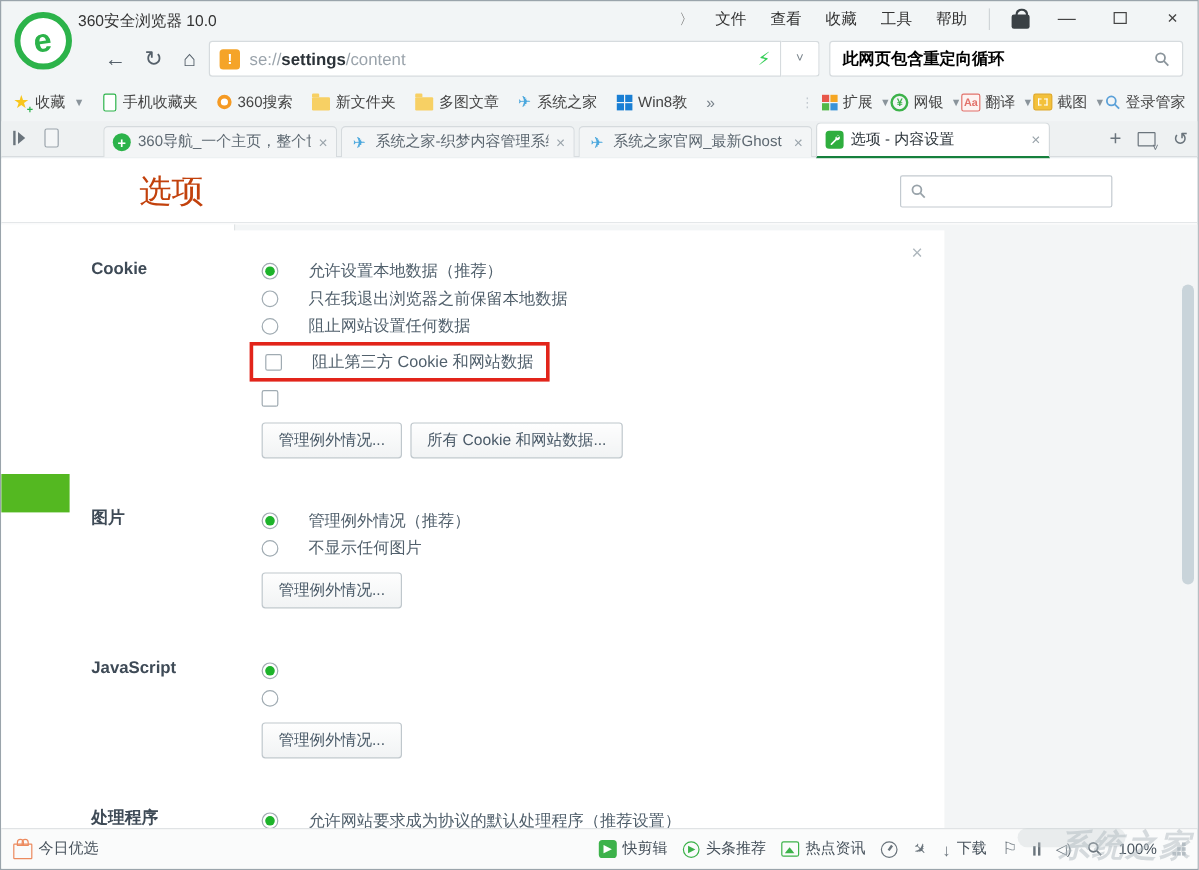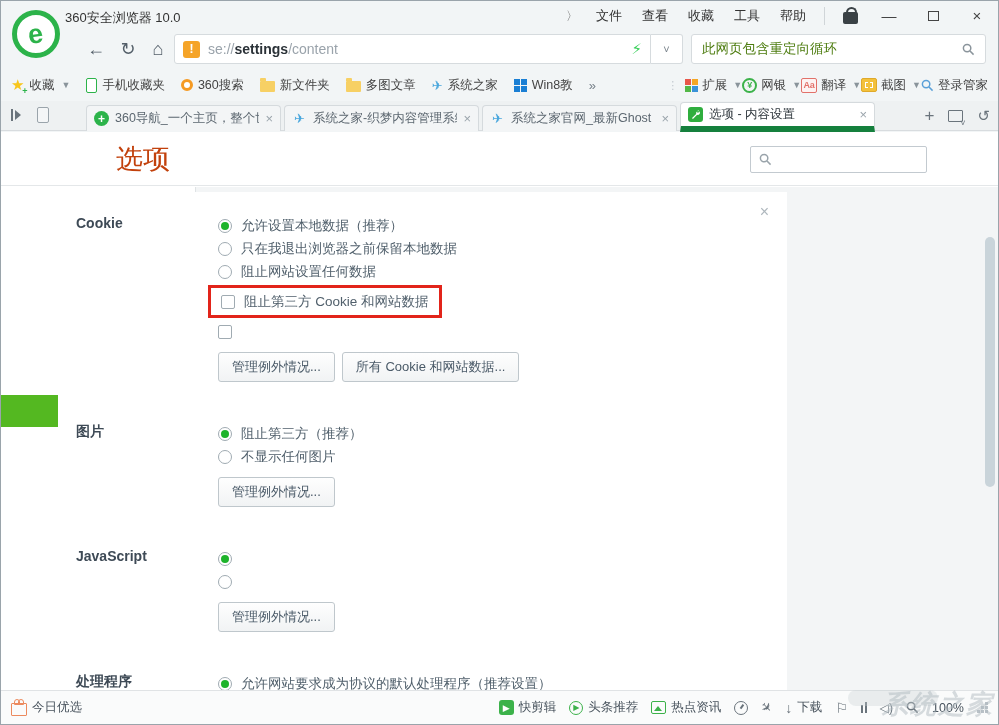--- a/index.html
+++ b/index.html
@@ -26,21 +26,21 @@
   
   .navrow{position:absolute;top:30px;left:0;right:0;height:38px;}
   .nav-ic{position:absolute;top:5px;font-size:18px;color:#55606a;width:26px;text-align:center;line-height:26px;}
   .addr{position:absolute;left:173px;top:3px;width:477px;height:30px;background:#fff;border:1px solid #d6dbde;border-radius:3px 0 0 3px;display:flex;align-items:center;padding:0 8px;}
   .shield{width:17px;height:17px;background:#f5a428;border-radius:3px;color:#fff;font-weight:bold;font-size:12px;display:flex;align-items:center;justify-content:center;margin-right:8px;}
   .url{font-size:14px;color:#9aa3ab;white-space:nowrap;}
   .url b{color:#2b3238;font-weight:bold;}
   .addr .flash{margin-left:auto;color:#35ce57;font-size:15px;}
   .addr-drop{position:absolute;left:650px;top:3px;width:32px;height:30px;background:#fff;border:1px solid #d6dbde;border-left:none;border-radius:0 3px 3px 0;display:flex;align-items:center;justify-content:center;color:#7a848c;font-size:11px;}
   .qsearch{position:absolute;left:690px;top:3px;width:295px;height:30px;background:#fff;border:1px solid #d6dbde;border-radius:3px;display:flex;align-items:center;padding:0 10px;}
-  .qsearch .qtext{font-size:13.5px;color:#4d7c0f;flex:1;white-space:nowrap;overflow:hidden;}
+  .qsearch .qtext{font-size:13.5px;color:#000000;flex:1;white-space:nowrap;overflow:hidden;font-weight:bold;}
   .mag{width:13px;height:13px;flex:none;}
 
   
   .bmrow{position:absolute;top:68px;left:0;right:0;height:32px;display:flex;align-items:center;padding:0 10px;font-size:12.5px;color:#444;}
   .bm-item{display:flex;align-items:center;gap:5px;margin-right:16px;white-space:nowrap;}
   .caret{font-size:9px;color:#8a949b;margin-left:2px;}
   .star{color:#f8c61c;font-size:15px;position:relative;}
   .star:after{content:"+";position:absolute;right:-3px;bottom:-2px;color:#2cb34a;font-size:9px;font-weight:bold;}
   .ic-phone{width:11px;height:15px;border:1.5px solid #2cb34a;border-radius:2px;background:#fff;}
   .ic-circle{width:12px;height:12px;border:3px solid #f59a23;border-radius:50%;background:#fff;}
@@ -63,21 +63,21 @@
 
   
   .tabrow{position:absolute;top:100px;left:0;right:0;height:30px;border-bottom:1px solid #d8dcdf;background:#eef1f2;}
   .tabctl-left{position:absolute;left:10px;top:6px;display:flex;gap:16px;align-items:center;}
   .ic-expand{display:flex;align-items:center;gap:2px;}
   .ic-expand i{width:2px;height:12px;background:#6a747c;}
   .ic-expand u{width:0;height:0;border-left:6px solid #6a747c;border-top:5px solid transparent;border-bottom:5px solid transparent;}
   .ic-tablet{width:12px;height:16px;border:1.5px solid #9aa4ab;border-radius:2px;background:#f4f6f7;}
   .tabs{position:absolute;left:85px;top:0;height:30px;display:flex;align-items:flex-end;}
   .tab{width:195px;height:26px;margin-right:3px;background:#f3f5f6;border:1px solid #d5dadd;border-bottom:none;border-radius:4px 4px 0 0;display:flex;align-items:center;padding:0 7px;gap:6px;}
-  .tab.active{height:30px;background:#fff;position:relative;z-index:2;border-bottom:6px solid #15803d;margin-bottom:-1px;margin-top:30px;}
+  .tab.active{height:30px;background:#fff;position:relative;z-index:2;border-bottom:2px solid #15803d;margin-bottom:-1px;margin-top:30px;}
   .tab-label{flex:1;font-size:12.5px;color:#5c6770;white-space:nowrap;overflow:hidden;}
   .tab.active .tab-label{color:#2e363c;}
   .tab-close{color:#9aa4ab;font-size:13px;line-height:1;}
   .tic{width:15px;height:15px;flex:none;display:flex;align-items:center;justify-content:center;}
   .tic-plus{background:#2cb34a;border-radius:50%;color:#fff;font-size:12px;font-weight:bold;}
   .tic-plane{color:#4aa7dd;font-size:13px;}
   .tic-wrench{background:#2fae3e;border-radius:3px;}
   .tabctl-right{position:absolute;right:8px;top:4px;display:flex;align-items:center;gap:14px;color:#6a747c;}
   .ic-newtab{font-size:17px;line-height:22px;}
   .ic-tablist{width:15px;height:12px;border:1.5px solid #6a747c;border-radius:1px;position:relative;}
@@ -93,21 +93,21 @@
   .sidebar{position:absolute;left:0;top:0;bottom:0;width:195px;background:#fff;border-right:1px solid #dfe3e5;padding-top:16px;}
   .side-item{height:32px;line-height:32px;text-align:right;padding-right:22px;font-size:13.5px;color:#4b5866;white-space:nowrap;}
   .side-item.active{background:#54b821;color:#fff;font-weight:bold;}
   .frag{position:absolute;left:35px;font-size:14px;color:#8d99a4;width:22px;overflow:hidden;white-space:nowrap;}
   .frag0{top:11px;}.frag1{top:256px;}.frag2{top:315px;}.frag3{top:443px;}
   .overlay{position:absolute;left:57px;top:5px;width:729px;bottom:0;background:#fff;padding:22px 0 0 18px;}
   .overlay-close{position:absolute;top:12px;right:18px;color:#aeb7bd;font-size:16px;line-height:1;}
   .sec{display:flex;margin-bottom:40px;}
   .sec-label{width:142px;flex:none;font-size:14px;font-weight:bold;color:#3e4a56;padding-top:1px;}
   .sec-opts{flex:1;}
-  .opt-row{display:flex;align-items:center;gap:9px;min-height:23px;font-size:13.5px;color:#51606c;}
+  .opt-row{display:flex;align-items:center;gap:25px;min-height:23px;font-size:13.5px;color:#51606c;}
   .radio{width:14px;height:14px;border:1px solid #a0abb2;border-radius:50%;background:#fff;flex:none;display:flex;align-items:center;justify-content:center;}
   .radio.on i{width:8px;height:8px;border-radius:50%;background:#1db32a;}
   .check{width:14px;height:14px;border:1px solid #a0abb2;border-radius:2px;background:#fff;flex:none;}
   .hl-red{border:3px solid #e2241a;margin:2px 0 2px -10px;padding:2px 10px 2px 10px;width:fit-content;}
   .btn-row{display:flex;gap:7px;margin-top:9px;}
   .btn{padding:5px 13px;font-size:13px;color:#4a5a68;background:linear-gradient(#fefefe,#f1f3f4);border:1px solid #bfc7cc;border-radius:3px;white-space:nowrap;}
   .vscroll{position:absolute;right:2px;top:10px;width:12px;bottom:0;background:#f3f5f6;}
   .vthumb{position:absolute;left:1px;top:40px;width:10px;height:250px;background:#c9d4da;border-radius:5px;}
 
   
@@ -360,21 +360,21 @@
               </div>
             </div>
           </div>
           <div class="sec">
             <div class="sec-label">图片</div>
             <div class="sec-opts">
               <div class="opt-row">
                 <span class="radio on">
                   <i></i>
                 </span>
-                <span>阻止第三方（推荐）</span>
+                <span>管理例外情况（推荐）</span>
               </div>
               <div class="opt-row">
                 <span class="radio"></span>
                 <span>不显示任何图片</span>
               </div>
               <div class="btn-row">
                 <button class="btn">管理例外情况...</button>
               </div>
             </div>
           </div>

